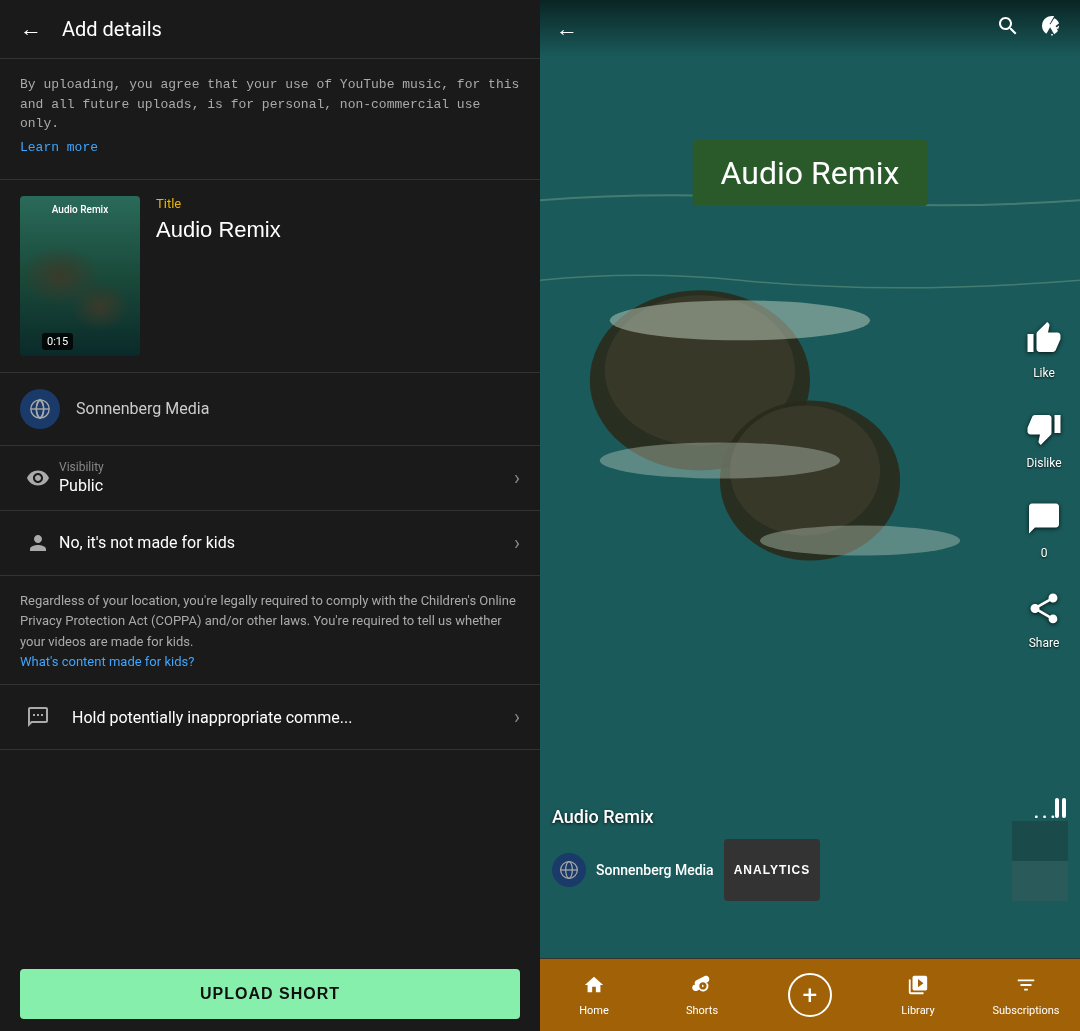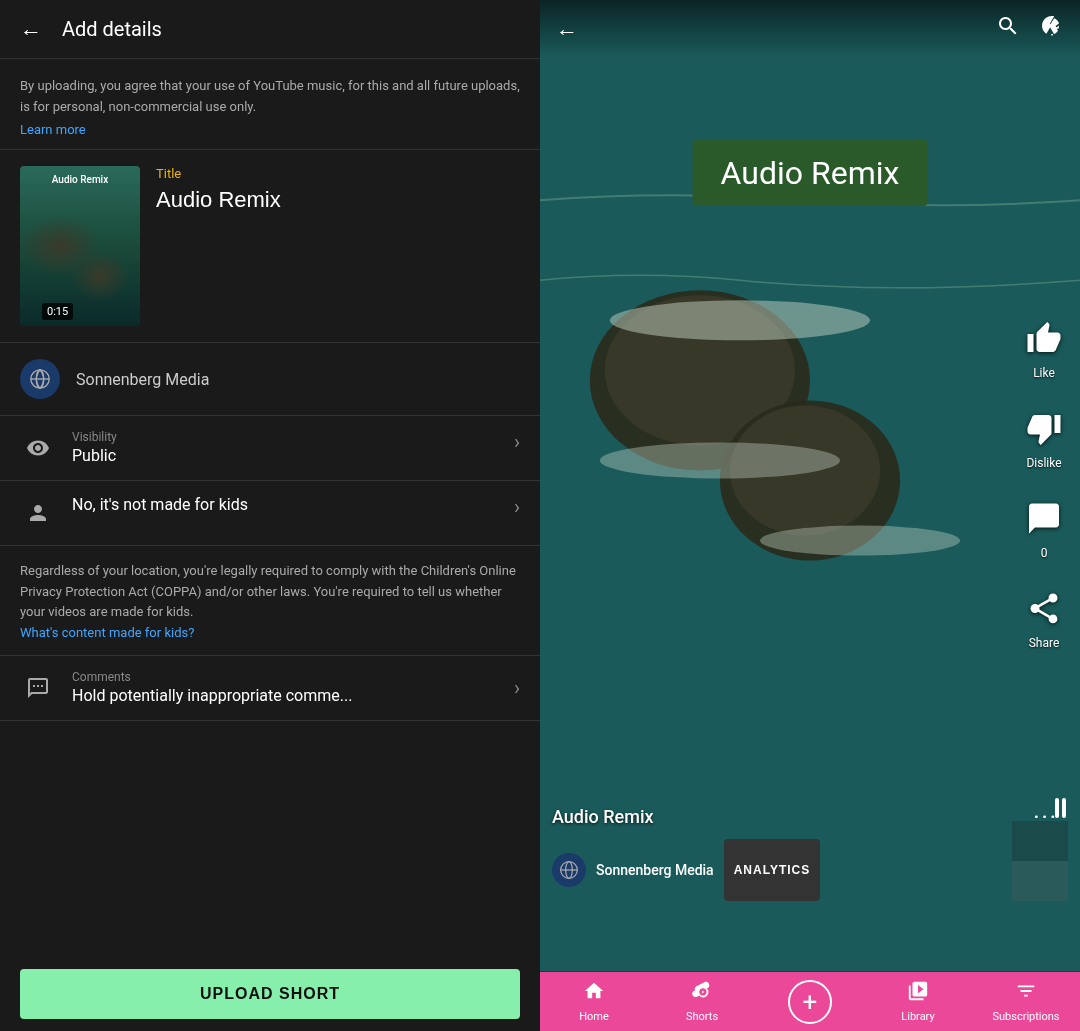--- a/index.html
+++ b/index.html
@@ -39,22 +39,23 @@
       border: none;
     }
 
     .header-title {
       color: #fff;
       font-size: 20px;
       font-weight: 400;
     }
 
     .notice-section {
-      padding: 16px 20px 12px;
+      padding: 16px 20px 24px;
       border-bottom: 1px solid #333;
+      font-family: Liberation Mono, monospace;
     }
 
     .notice-text {
       color: #aaa;
       font-size: 13px;
       line-height: 1.5;
     }
 
     .learn-more {
       color: #3ea6ff;
@@ -161,25 +162,25 @@
       flex-shrink: 0;
     }
 
     .channel-name {
       color: #ccc;
       font-size: 16px;
     }
 
     .settings-row {
       display: flex;
-      align-items: flex-start;
+      align-items: center;
       padding: 14px 20px;
       border-bottom: 1px solid #333;
       cursor: pointer;
-      gap: 16px;
+      gap: 3px;
     }
 
     .settings-icon {
       width: 36px;
       height: 36px;
       display: flex;
       align-items: center;
       justify-content: center;
       flex-shrink: 0;
     }
@@ -476,22 +477,22 @@
       background: #fff;
       border-radius: 2px;
     }
 
     
     .bottom-nav {
       position: absolute;
       bottom: 0;
       left: 0;
       right: 0;
-      height: 60px;
-      background: #ec4899;
+      height: 73px;
+      background: #a16207;
       border-top: 1px solid #333;
       display: flex;
       align-items: center;
       justify-content: space-around;
       z-index: 20;
     }
 
     .nav-item {
       display: flex;
       flex-direction: column;
@@ -598,21 +599,20 @@
     <a class="coppa-link">What's content made for kids?</a>
   </div>
 
   <div class="comments-row">
     <div class="settings-icon">
       <svg viewBox="0 0 24 24" fill="#aaa">
           <path d="M20 2H4c-1.1 0-2 .9-2 2v18l4-4h14c1.1 0 2-.9 2-2V4c0-1.1-.9-2-2-2zm0 14H5.17L4 17.17V4h16v12zM7 9h2v2H7zm4 0h2v2h-2zm4 0h2v2h-2z"></path>
         </svg>
     </div>
     <div class="settings-content">
-      <div class="settings-sub-label">Comments</div>
       <div class="settings-main-label">Hold potentially inappropriate comme...</div>
     </div>
     <span class="chevron-right">›</span>
   </div>
 
   <div class="upload-btn-container">
     <button class="upload-btn">UPLOAD SHORT</button>
   </div>
 </div>
 

